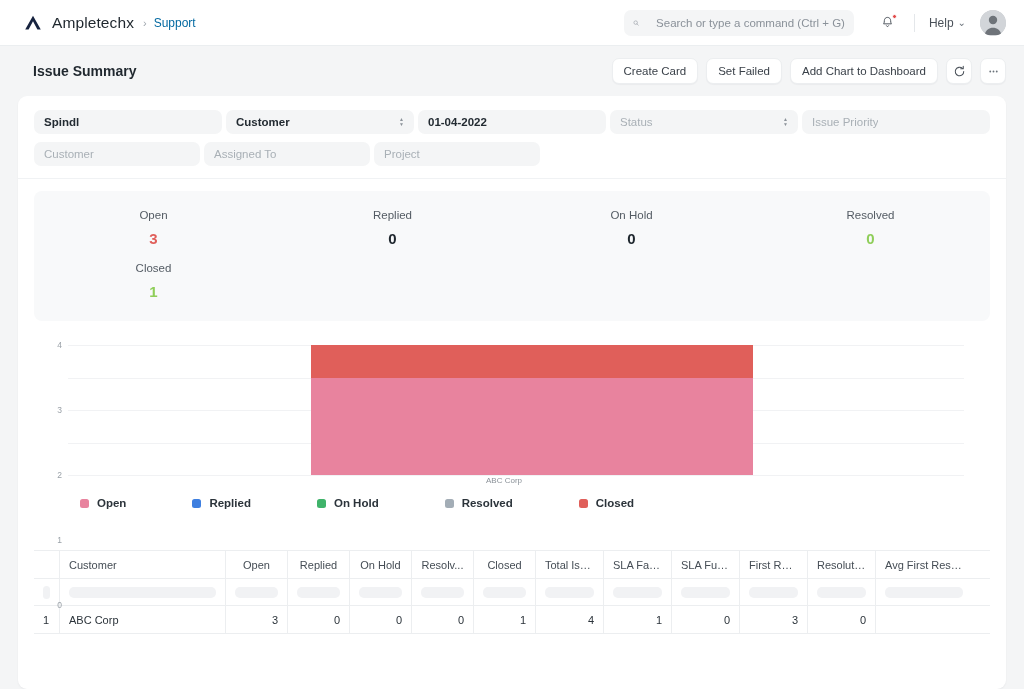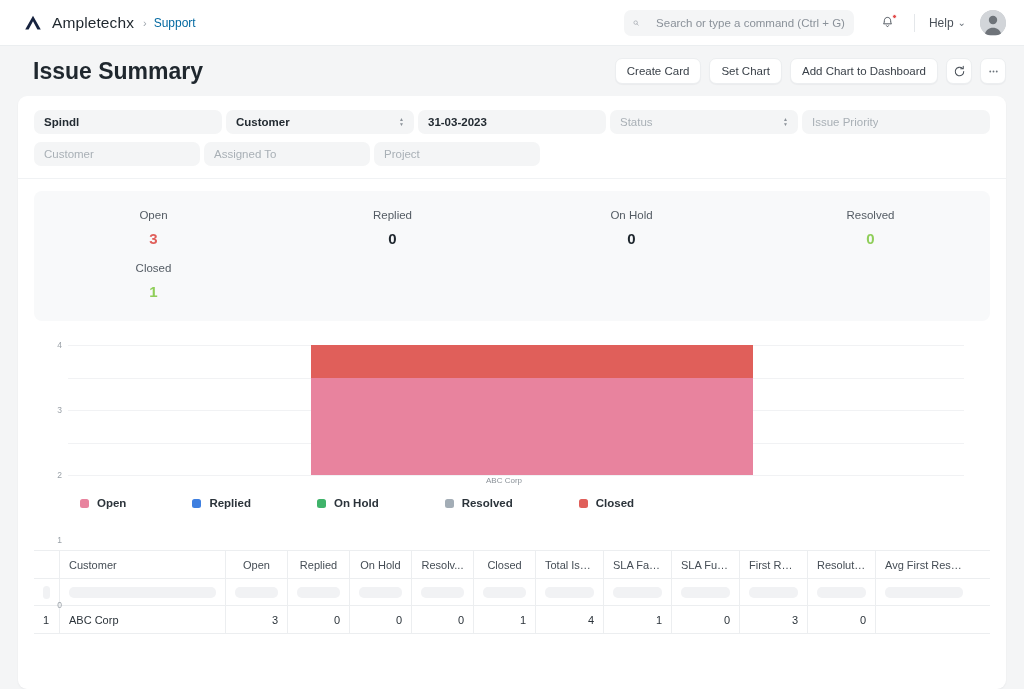--- a/index.html
+++ b/index.html
@@ -55,21 +55,21 @@
     background: #c9ccd0;
     display: block;
   }
 
   
   .page-head {
     height: 50px;
     display: flex; align-items: center;
     padding: 0 18px 0 33px;
   }
-  .page-title { font-size: 23px; font-weight: bold; color: #1f272e; }
+  .page-title { font-size: 14px; font-weight: bold; color: #1f272e; }
   .head-spacer { flex: 1; }
   .btn {
     height: 26px;
     background: #ffffff;
     border: 1px solid #eceef0;
     border-radius: 7px;
     font-size: 11.5px;
     color: #3a4149;
     padding: 0 11px;
     display: flex; align-items: center;
@@ -228,21 +228,21 @@
       <path d="M4.5 25c1.2-5 4.5-7.2 8.5-7.2S20.3 20 21.5 25z" fill="#6e7379"></path>
     </svg>
   </span>
 </div>
 
 <div class="page-head">
   <div class="page-title">Issue Summary</div>
   <div class="head-spacer"></div>
 
   <div class="btn">Create Card</div>
-  <div class="btn">Set Chart</div>
+  <div class="btn">Set Failed</div>
   <div class="btn">Add Chart to Dashboard</div>
 
   <div class="btn icon-btn">
     <svg width="13" height="13" viewBox="0 0 16 16">
       <path d="M13.2 8a5.2 5.2 0 1 1-1.6-3.7" fill="none" stroke="#4a5159" stroke-width="1.3" stroke-linecap="round"></path>
       <path d="M12.6 1.6v3.1H9.5" fill="none" stroke="#4a5159" stroke-width="1.3" stroke-linecap="round" stroke-linejoin="round"></path>
     </svg>
   </div>
   <div class="btn icon-btn">
     <svg width="13" height="13" viewBox="0 0 16 16">
@@ -258,21 +258,21 @@
   <div class="filters">
     <div class="filter-row" id="filter-row-1">
         <div class="fld">
           <span class="txt val">Spindl</span>
         </div>
         <div class="fld">
           <span class="txt val">Customer</span>
           <span class="spin" style="font-size: 5px; line-height: 5px;">▲<br>▼</span>
         </div>
         <div class="fld">
-          <span class="txt val">31-03-2023</span>
+          <span class="txt val">01-04-2022</span>
         </div>
         <div class="fld">
           <span class="txt ph">Status</span>
           <span class="spin" style="font-size: 5px; line-height: 5px;">▲<br>▼</span>
         </div>
         <div class="fld">
           <span class="txt ph">Issue Priority</span>
         </div>
       </div>
     <div class="filter-row" id="filter-row-2">

